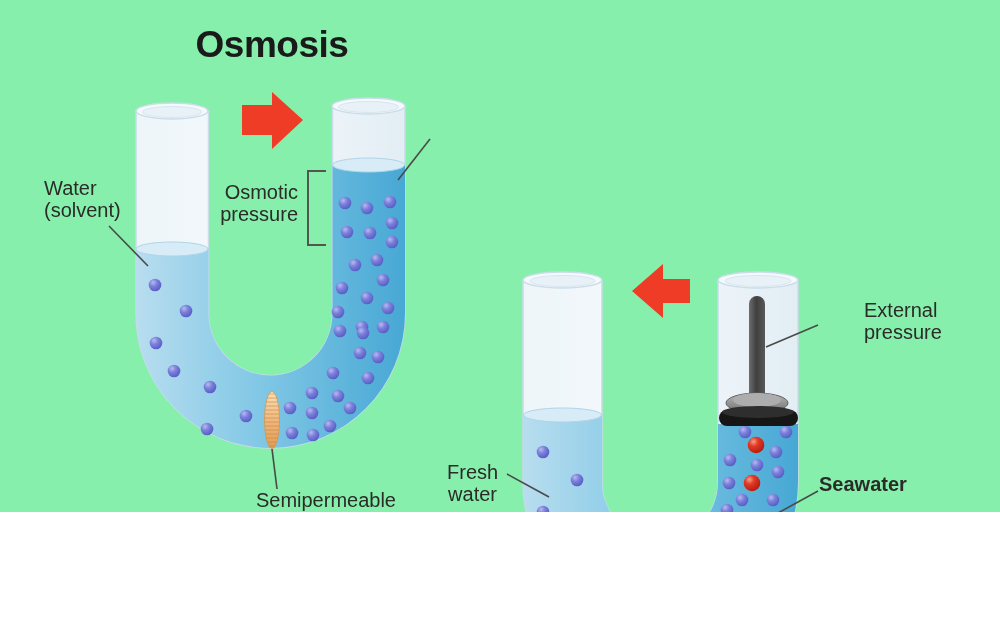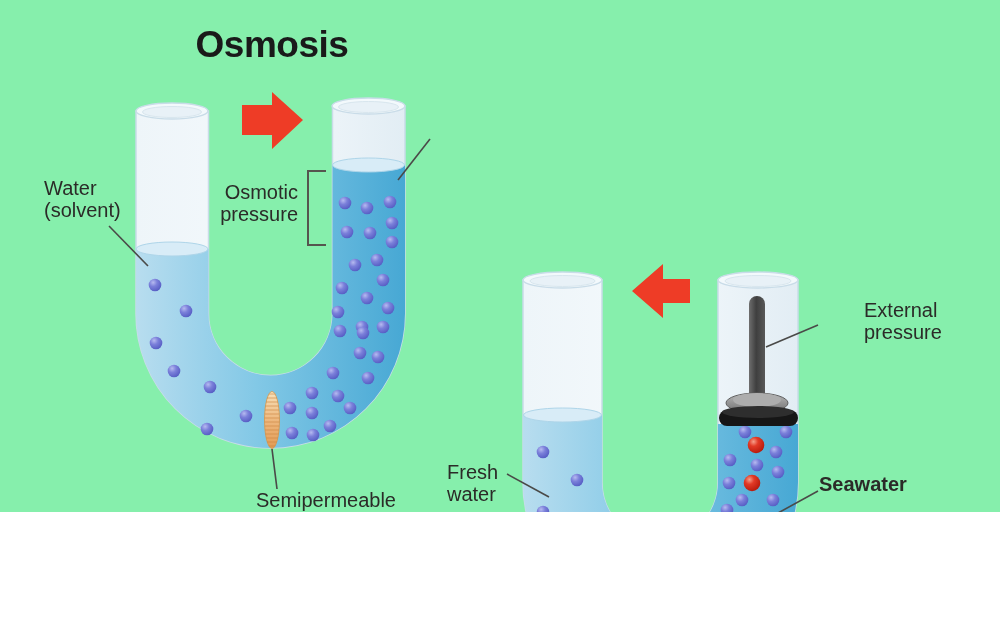--- a/index.html
+++ b/index.html
@@ -231,17 +231,17 @@
 
   <div class="label right" style="left:190px;top:181px;width:108px;">Osmotic
 pressure</div>
 
   <div class="label center" style="left:176px;top:489px;width:220px;text-align:right;">Semipermeable
 membrane</div>
 
   <div class="label" style="left:824px;top:299px;margin-left:40px;">External
 pressure</div>
 
-  <div class="label" style="left:447px;top:461px;">Fresh
+  <div class="label" style="left:447px;top:461px;text-align:center;">Fresh
 water</div>
 
   <div class="label" style="left:819px;top:473px;font-weight:bold;">Seawater</div>
 </div>
 
 </body></html>

